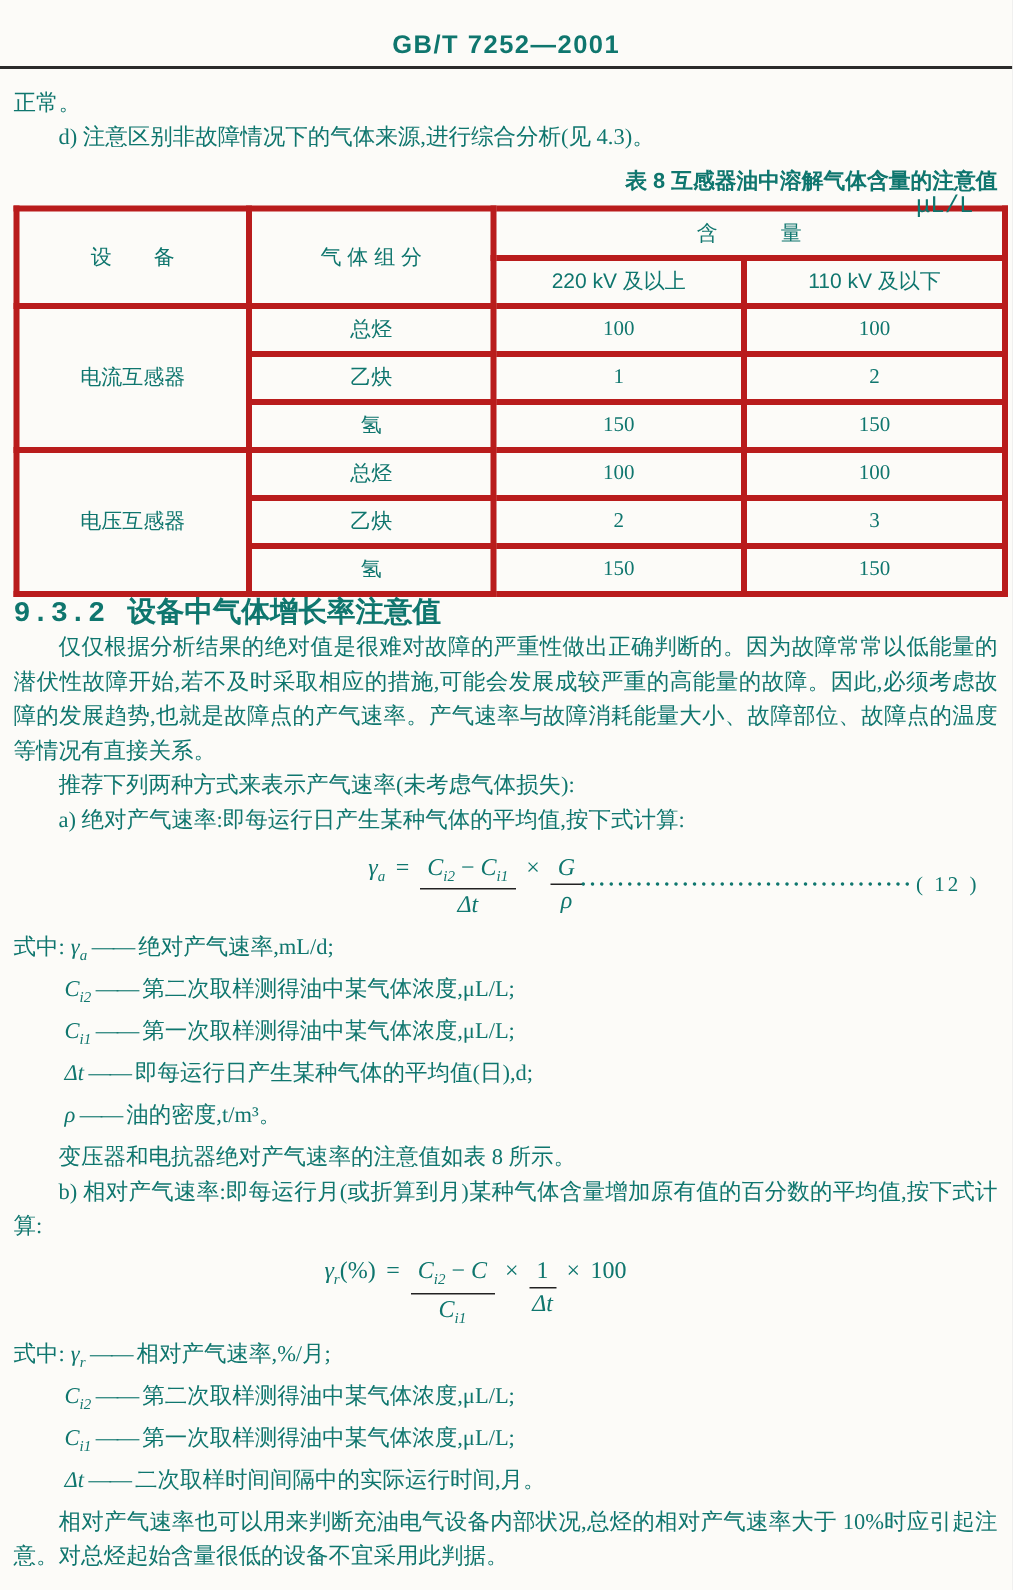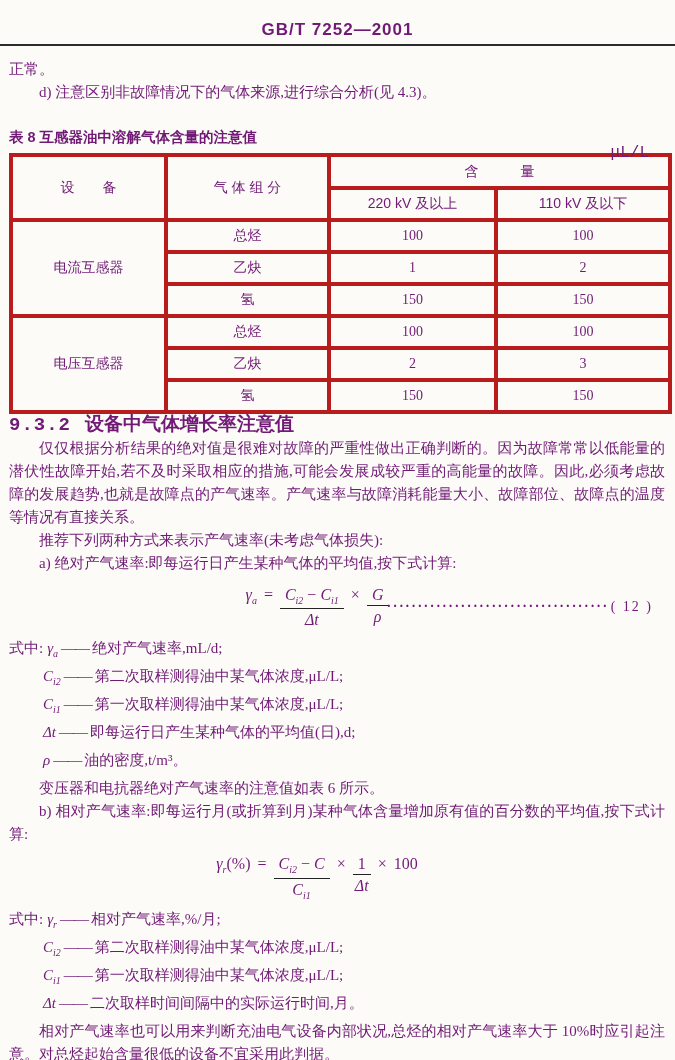--- a/index.html
+++ b/index.html
@@ -1,35 +1,35 @@
 <!DOCTYPE html>
 <html><head>
 <meta charset="utf-8">
 <style>
   * { box-sizing: border-box; }
   html,body { margin:0; padding:0; background:#e8e8e8; }
   .page {
     position:relative; width:675px; height:1060px; margin:0 auto;
-    background:#fcfbf8; color:#701a75; overflow:hidden;
+    background:#fcfbf8; color:#0f766e; overflow:hidden;
     font-family:"Liberation Serif","DejaVu Serif",serif;
     font-size:15px;
   }
   
   .doc-header { padding-top:20px; text-align:center;
     font-family:"Liberation Sans","DejaVu Sans",sans-serif;
     font-weight:bold; font-size:17px; letter-spacing:1px; }
   .header-rule { height:2px; background:#2b2b2b; margin-top:4px; }
 
   .content { padding:12px 10px 0 9px; }
   .content p { margin:0; line-height:23px; }
   .t-line { text-align:justify; }
   .indent { text-indent:2em; }
 
   
-  .caption-row { position:relative; margin-top:23px; text-align:left;
+  .caption-row { position:relative; margin-top:7px; text-align:right;
     font-family:"Liberation Sans","DejaVu Sans",sans-serif;
     font-weight:bold; font-size:14.5px; line-height:20px; }
   .caption-unit { position:absolute; right:16px; top:16px; font-weight:normal;
     font-family:Liberation Mono, monospace; font-size:16px; }
 
   
   table.t8 { border-collapse:collapse; table-layout:fixed; width:659px;
     margin:6px auto 0; text-align:center; font-size:14px; }
   table.t8 th, table.t8 td { border:4px solid #b91c1c; padding:0; vertical-align:middle; }
   table.t8 { border:2px solid #303030; }
@@ -159,21 +159,21 @@
       </span>
       <span class="leader"><span class="dots">····································</span><span class="flabel">( 12 )</span></span>
     </div>
 
     <p class="def"><span class="lead-word">式中:</span><span><span class="it">γ</span><sub>a</sub></span><span class="dash">——</span><span>绝对产气速率,mL/d;</span></p>
     <p class="def sub-item"><span><span class="it">C</span><sub>i2</sub></span><span class="dash">——</span><span>第二次取样测得油中某气体浓度,μL/L;</span></p>
     <p class="def sub-item"><span><span class="it">C</span><sub>i1</sub></span><span class="dash">——</span><span>第一次取样测得油中某气体浓度,μL/L;</span></p>
     <p class="def sub-item"><span><span class="it">Δt</span><sub></sub></span><span class="dash">——</span><span>即每运行日产生某种气体的平均值(日),d;</span></p>
     <p class="def sub-item"><span><span class="it">ρ</span><sub></sub></span><span class="dash">——</span><span>油的密度,t/m³。</span></p>
 
-    <p class="t-line indent">变压器和电抗器绝对产气速率的注意值如表 6 所示。</p>
+    <p class="t-line indent">变压器和电抗器绝对产气速率的注意值如表 8 所示。</p>
     <p class="t-line indent">b) 相对产气速率:即每运行月(或折算到月)某种气体含量增加原有值的百分数的平均值,按下式计算:</p>
 
     <div class="formula-row">
       <span class="math">
         <span><span class="it">γ</span><sub>r</sub><span class="op">(%)</span></span>
         <span class="op">=</span>
         <span class="frac">
           <span class="fnum"><span class="it">C</span><sub>i2</sub> <span class="op">−</span> <span class="it">C</span><sub></sub></span>
           <span class="fden"><span class="it">C</span><sub>i1</sub></span>
         </span>

